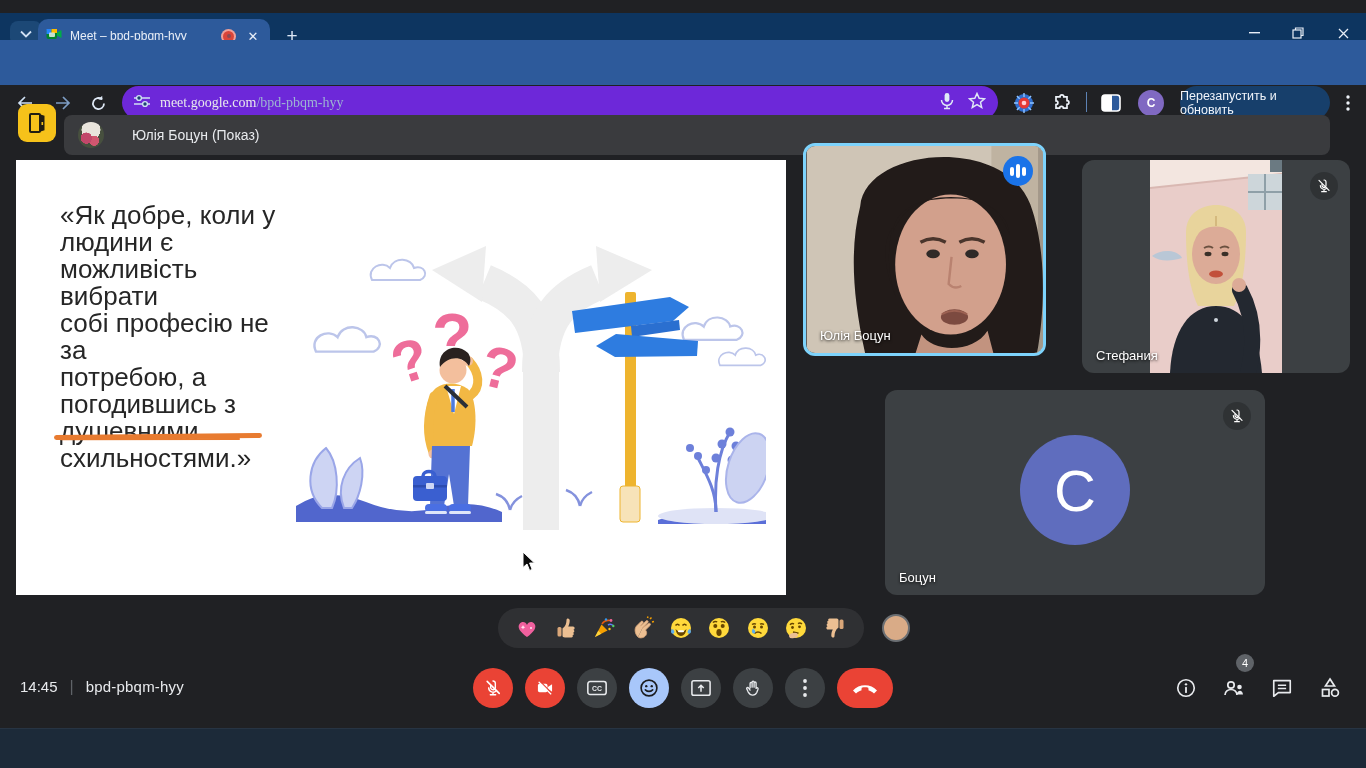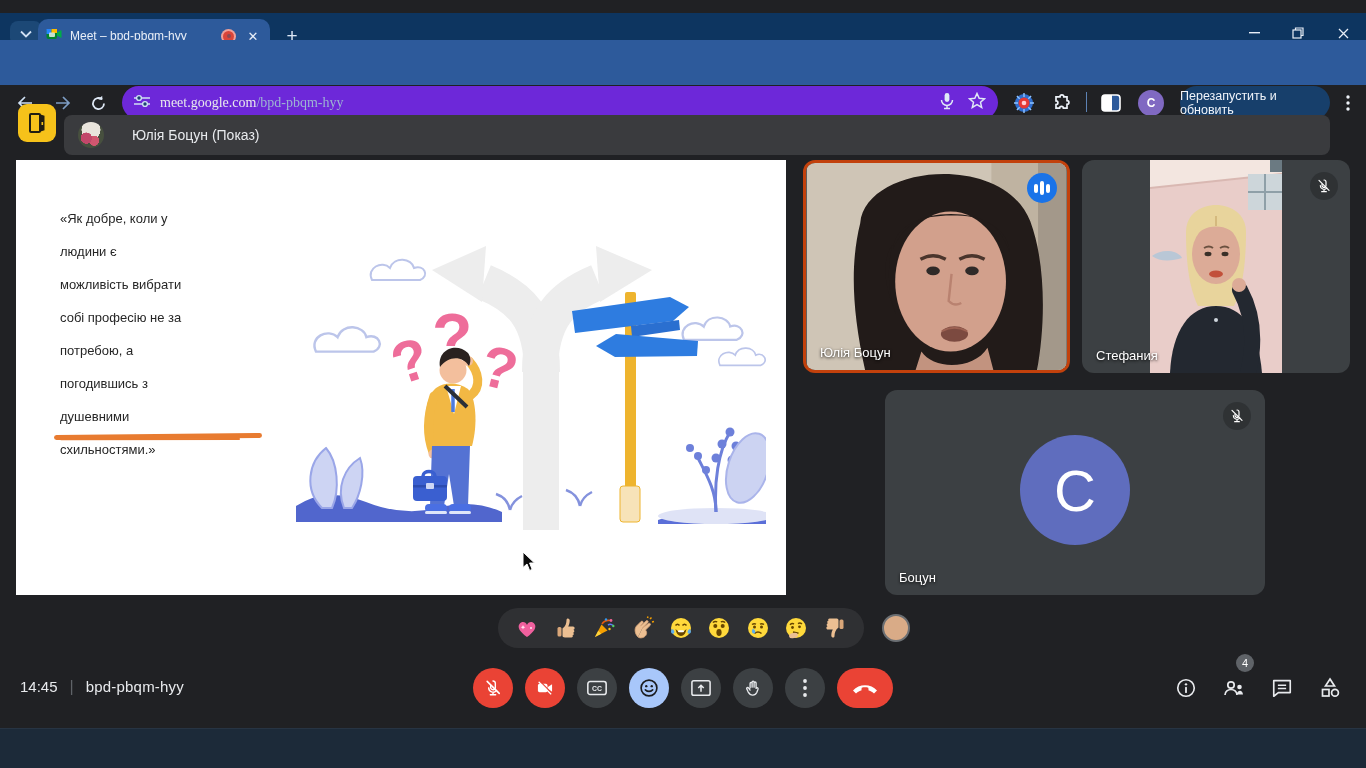--- a/index.html
+++ b/index.html
@@ -34,22 +34,22 @@
   .meet-doorbtn{ left:18px; top:104px; width:38px; height:38px; border-radius:9px; background:#f6c21a; }
   .meet-topbar{ left:64px; top:104px; width:1266px; height:40px; border-radius:8px; background:#3a3b3e;
                 display:flex; align-items:center; padding:0 14px; gap:28px;margin-top:11px;}
   .pres-ava{ width:26px; height:26px; border-radius:50%; flex:0 0 auto;
      background: radial-gradient(circle at 32% 62%, #c2476a 0 23%, rgba(0,0,0,0) 24%),
                  radial-gradient(circle at 62% 72%, #d1566f 0 20%, rgba(0,0,0,0) 21%),
                  radial-gradient(circle at 50% 30%, #e9e4dc 0 42%, #47503e 43%); }
   .pres-name{ color:#e8eaed; font-size:14px; }
 
   .slide{ left:16px; top:160px; width:770px; height:435px; background:#ffffff; }
-  .quote{ position:absolute; left:44px; top:42px; width:240px; color:#262626; font-size:13px;
-          line-height:33px; font-weight:500; white-space:pre-line; }
+  .quote{ position:absolute; left:44px; top:42px; width:240px; color:#262626; font-size:26px;
+          line-height:27px; font-weight:500; white-space:pre-line; }
   .marker{ position:absolute; left:38px; top:274px; width:208px; height:5px; background:#e87b30;
            border-radius:3px; transform:rotate(-0.6deg); }
   .marker::after{ content:""; position:absolute; left:6px; top:4px; width:180px; height:2px;
                   background:#e87b30; border-radius:2px; transform:rotate(0.5deg);}
   .illus{ position:absolute; left:270px; top:30px; }
 
   .tile{ border-radius:12px; background:#3c4043; overflow:hidden; }
   .tile .name{ position:absolute; left:14px; bottom:10px; color:#fff; font-size:13px;
                text-shadow:0 1px 3px rgba(0,0,0,.9); }
   .speakring{ width:30px; height:30px; border-radius:50%; background:#1a73e8; position:absolute;
@@ -306,21 +306,21 @@
         <rect x="127" y="295" width="34" height="2.5" fill="#2c4cb0"></rect>
         <rect x="140" y="293" width="8" height="6" rx="1" fill="#cdd6f5"></rect>
       </g>
     </svg>
   </div>
 
   <svg class="abs cursor" width="14" height="20" viewBox="0 0 14 20">
     <polygon points="1,0 1,15.5 5,12 7.6,18.5 10.2,17.4 7.6,11 12.5,11" fill="#0b0b0b" stroke="#fff" stroke-width="1"></polygon>
   </svg>
 
-  <div class="abs tile" style="left:803px;top:160px;width:267px;height:213px;border:3px solid #c2410c">
+  <div class="abs tile" style="left:803px;top:143px;width:243px;height:213px;border:3px solid #7dd3fc">
     <svg width="261" height="207" viewBox="0 0 267 213">
       <rect width="267" height="213" fill="#cfc5b6"></rect>
       <rect x="190" width="77" height="213" fill="#bfb3a1"></rect>
       <rect x="238" width="29" height="213" fill="#a3988a"></rect>
       <path d="M55 62 C60 2 202 -12 230 60 C247 106 245 170 237 213 L60 213 C46 150 45 102 55 62 Z" fill="#221b19"></path>
       <ellipse cx="148" cy="122" rx="57" ry="72" fill="#d2a08c"></ellipse>
       <path d="M89 88 C91 42 205 38 209 92 C197 60 181 54 149 54 C117 54 101 62 89 88 Z" fill="#221b19"></path>
       <path d="M88 84 C82 112 84 134 92 156 C78 124 78 98 88 84 Z" fill="#221b19"></path>
       <path d="M117 99 Q130 92 143 99" stroke="#4a352c" stroke-width="3.5" fill="none"></path>
       <path d="M157 99 Q170 92 183 99" stroke="#4a352c" stroke-width="3.5" fill="none"></path>

